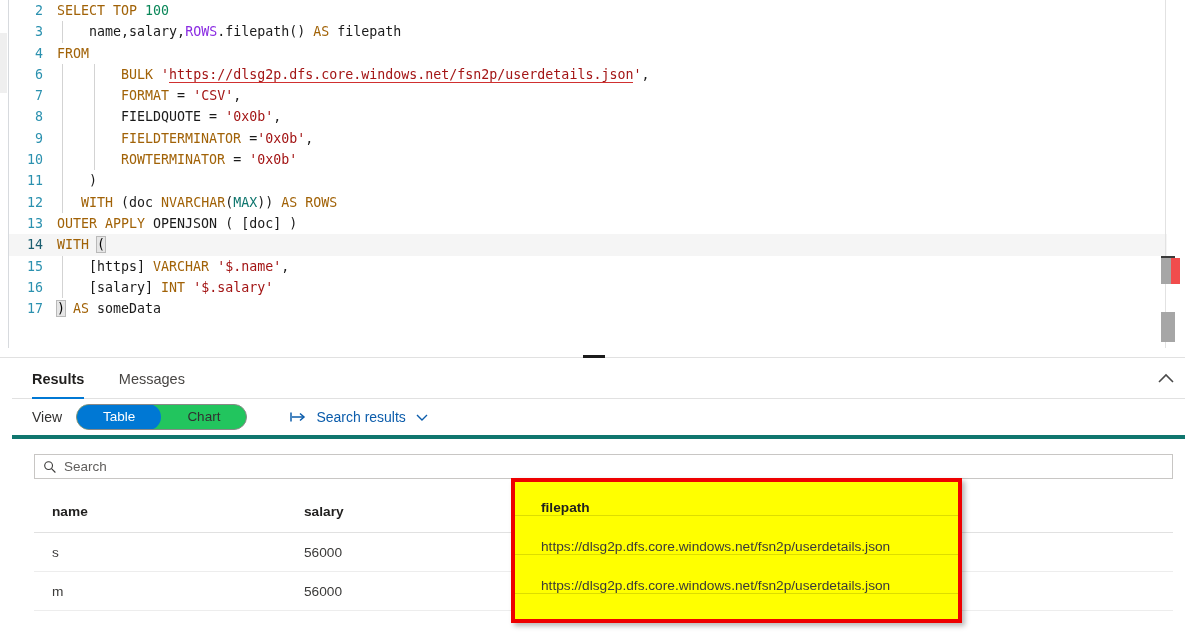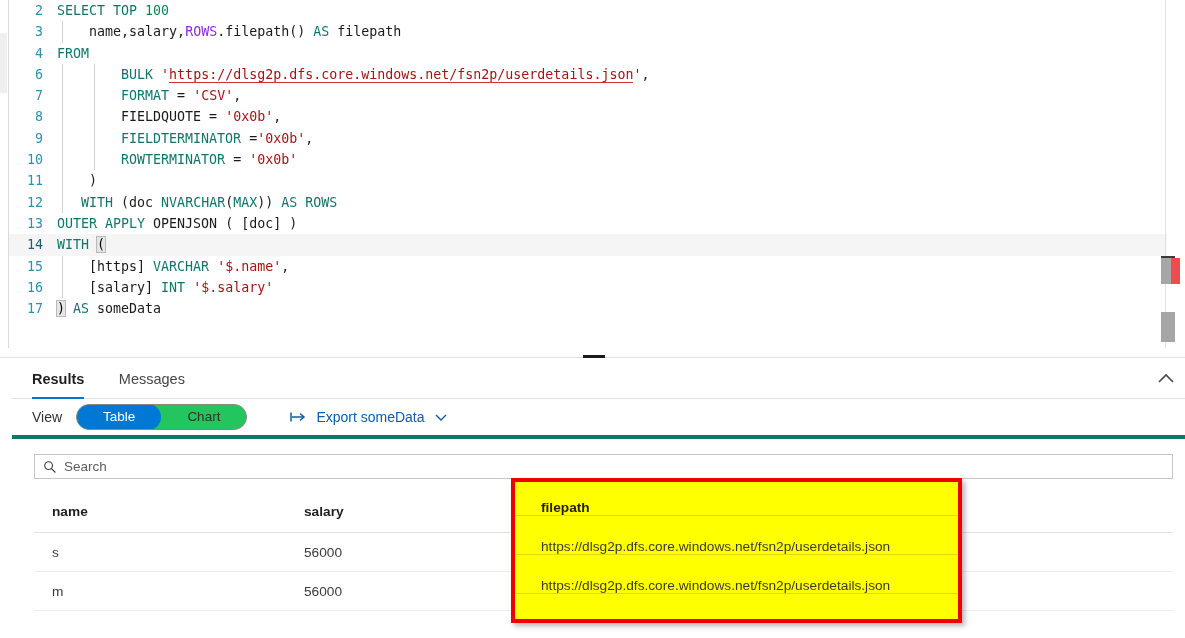--- a/index.html
+++ b/index.html
@@ -71,21 +71,21 @@
 
   .code { display: inline; }
 
   
   .guide {
     position: absolute;
     width: 1px;
     background: #d3d3d3;
   }
 
-  .kw  { color: #0f766e; }
+  .kw  { color: #a16207; }
   .str { color: #a31515; }
   .num { color: #098658; }
   .fn  { color: #8a2be2; }
   .typ { color: #0f766e; margin-top: 32px; }
   .pln { color: #1a1a1a; }
 
   .url-err {
     color: #a31515;
     border-bottom: 1px solid #d03030;
   }
@@ -393,21 +393,21 @@
       </div>
 
       <div class="export">
         <span class="ico">
           <svg width="18" height="14" viewBox="0 0 18 14">
             <line x1="2" y1="2.5" x2="2" y2="11.5" stroke="#0b5cab" stroke-width="1.5"></line>
             <line x1="3" y1="7" x2="15" y2="7" stroke="#0b5cab" stroke-width="1.5"></line>
             <polyline points="11,3.5 15,7 11,10.5" fill="none" stroke="#0b5cab" stroke-width="1.5"></polyline>
           </svg>
         </span>
-        <span>Export someData</span>
+        <span>Search results</span>
         <span class="chev">
           <svg width="14" height="10" viewBox="0 0 14 10">
             <polyline points="2,3 7,8 12,3" fill="none" stroke="#0b5cab" stroke-width="1.4"></polyline>
           </svg>
         </span>
       </div>
     </div>
 
     <div class="searchwrap">
       <div class="searchbox">

